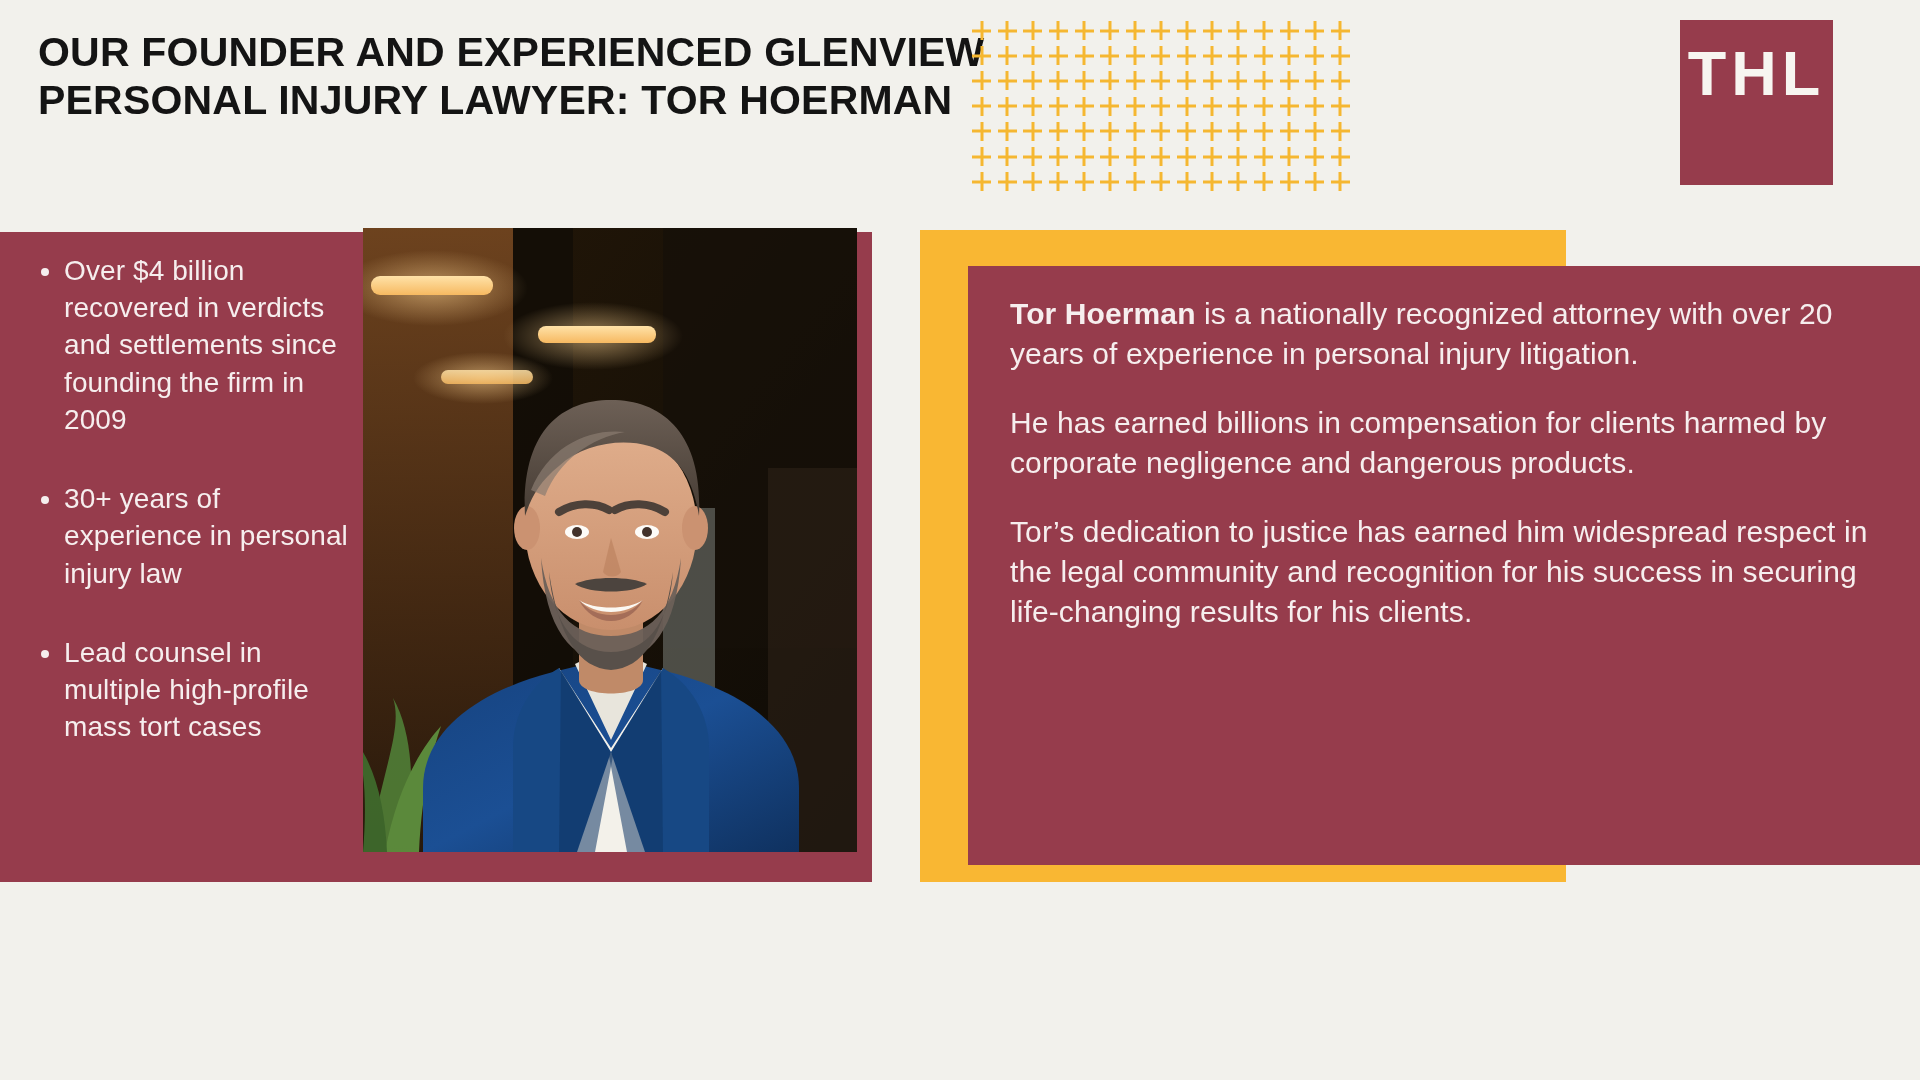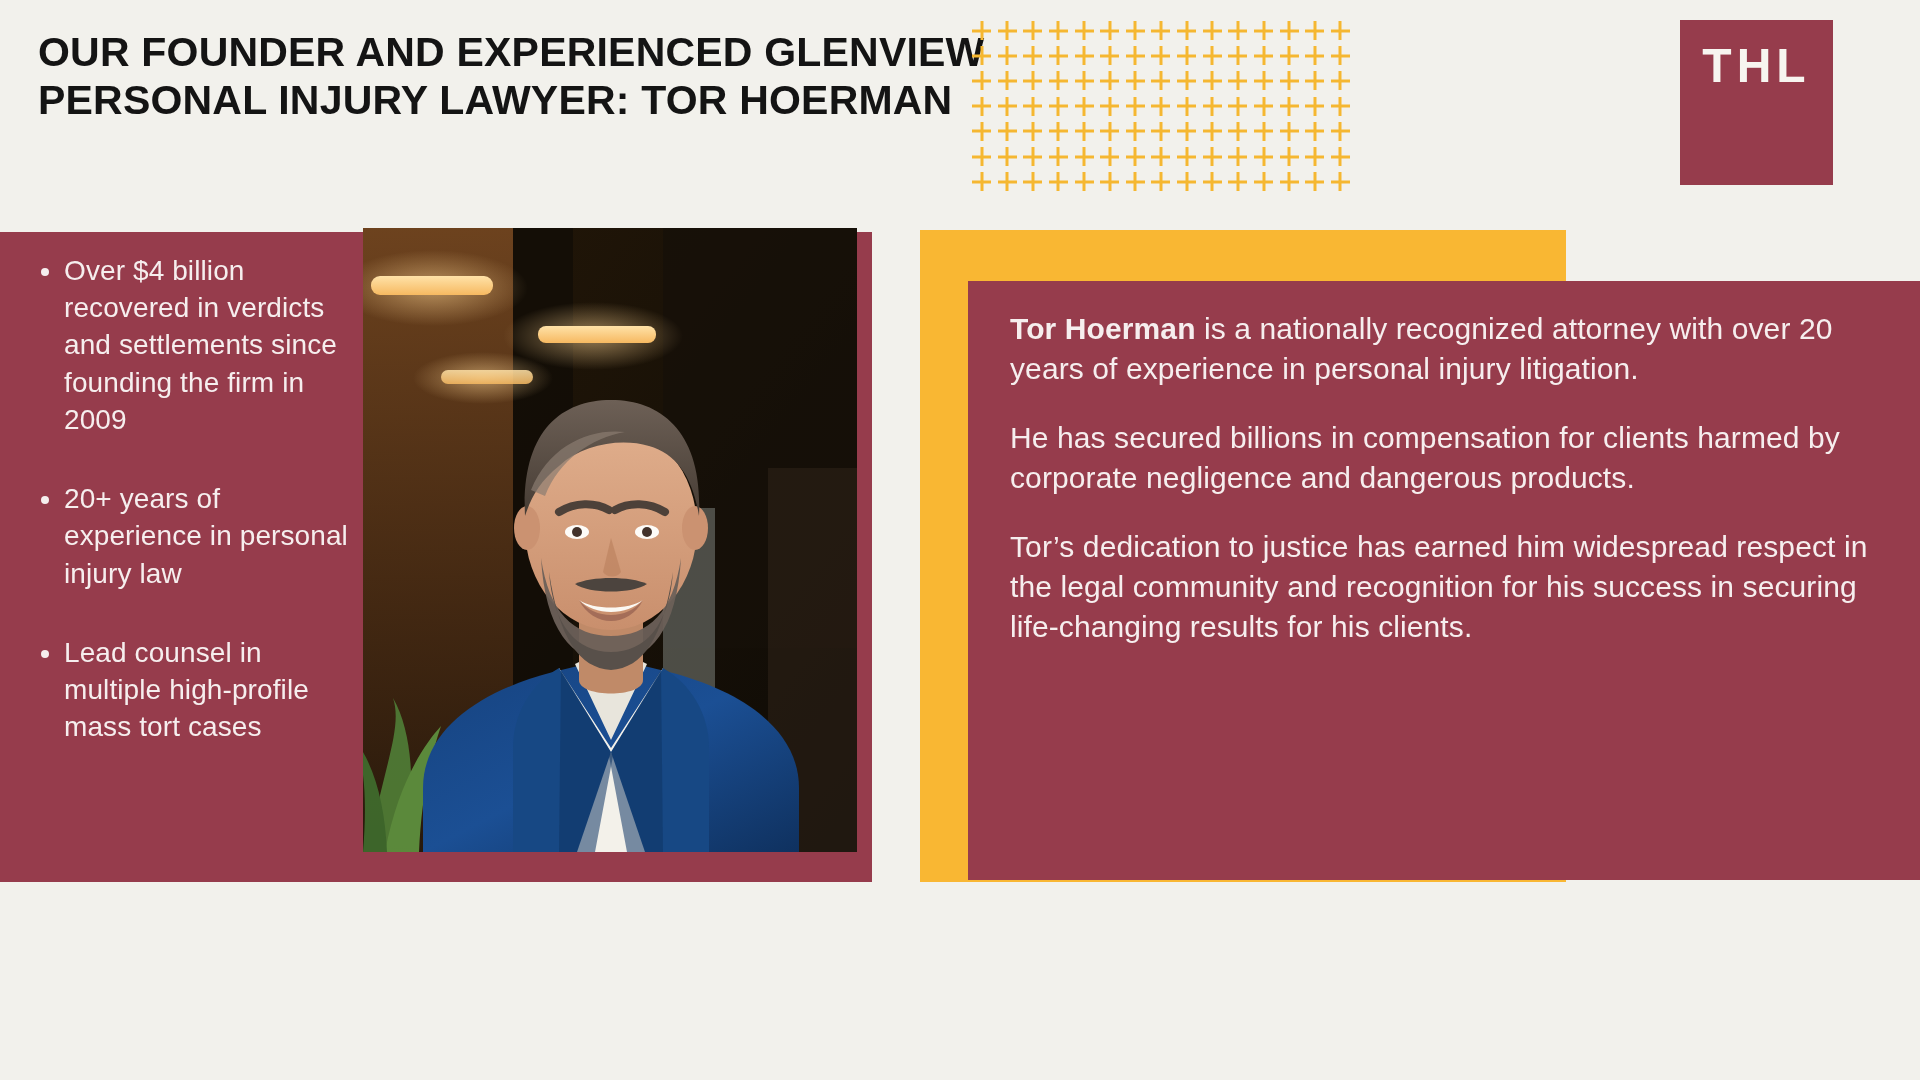--- a/index.html
+++ b/index.html
@@ -91,21 +91,21 @@
     background: #963c4c;
     display: flex;
     align-items: flex-start;
     justify-content: center;
     padding-top: 22px;
   }
   .logo-text {
     color: #f7f5f0;
     font-family: "Liberation Sans", sans-serif;
     font-weight: 700;
-    font-size: 48px;
+    font-size: 63px;
     letter-spacing: 5px;
     line-height: 1;
   }
 
   
   .left-panel {
     position: absolute;
     left: 0;
     top: 232px;
     width: 872px;
@@ -161,21 +161,21 @@
     left: 920px;
     top: 230px;
     width: 646px;
     height: 652px;
     background: #f9b733;
   }
 
   .right-textbox {
     position: absolute;
     left: 968px;
-    top: 281px;
+    top: 266px;
     width: 952px;
     height: 599px;
     background: #963c4c;
     padding: 28px 40px 16px 42px;
   }
   .tb-para {
     color: #f6eeee;
     font-family: "Liberation Sans", sans-serif;
     font-size: 30px;
     line-height: 1.32;
@@ -326,21 +326,21 @@
     </div>
 
   <div class="logo-box">
     <span class="logo-text">THL</span>
   </div>
 
   <div class="left-panel">
 
     <ul class="bullet-list">
       <li class="bullet-item">Over $4 billion recovered in verdicts and settlements since founding the firm in 2009</li>
-      <li class="bullet-item">20+ years of experience in personal injury law</li>
+      <li class="bullet-item">30+ years of experience in personal injury law</li>
       <li class="bullet-item">Lead counsel in multiple high-profile mass tort cases</li>
     </ul>
 
     <div class="founder-photo">
       <svg viewBox="0 0 494 624" preserveAspectRatio="xMidYMid slice" aria-hidden="true">
         <defs>
           <linearGradient id="bgWall" x1="0" y1="0" x2="1" y2="1">
             <stop offset="0%" stop-color="#241708"></stop>
             <stop offset="45%" stop-color="#1a1207"></stop>
             <stop offset="100%" stop-color="#0d0a06"></stop>
@@ -434,18 +434,18 @@
       </svg>
     </div>
   </div>
 
   <div class="right-yellow"></div>
 
   <div class="right-textbox">
     <p class="tb-para">
       <span class="tb-strong">Tor Hoerman</span><span> is a nationally recognized attorney with over 20 years of experience in personal injury litigation.</span>
     </p>
-    <p class="tb-para">He has secured billions in compensation for clients harmed by corporate negligence and dangerous products.</p>
+    <p class="tb-para">He has earned billions in compensation for clients harmed by corporate negligence and dangerous products.</p>
     <p class="tb-para">Tor’s dedication to justice has earned him widespread respect in the legal community and recognition for his success in securing life-changing results for his clients.</p>
   </div>
 
   <div class="bottom-strip"></div>
 </div>
 
 </body></html>

